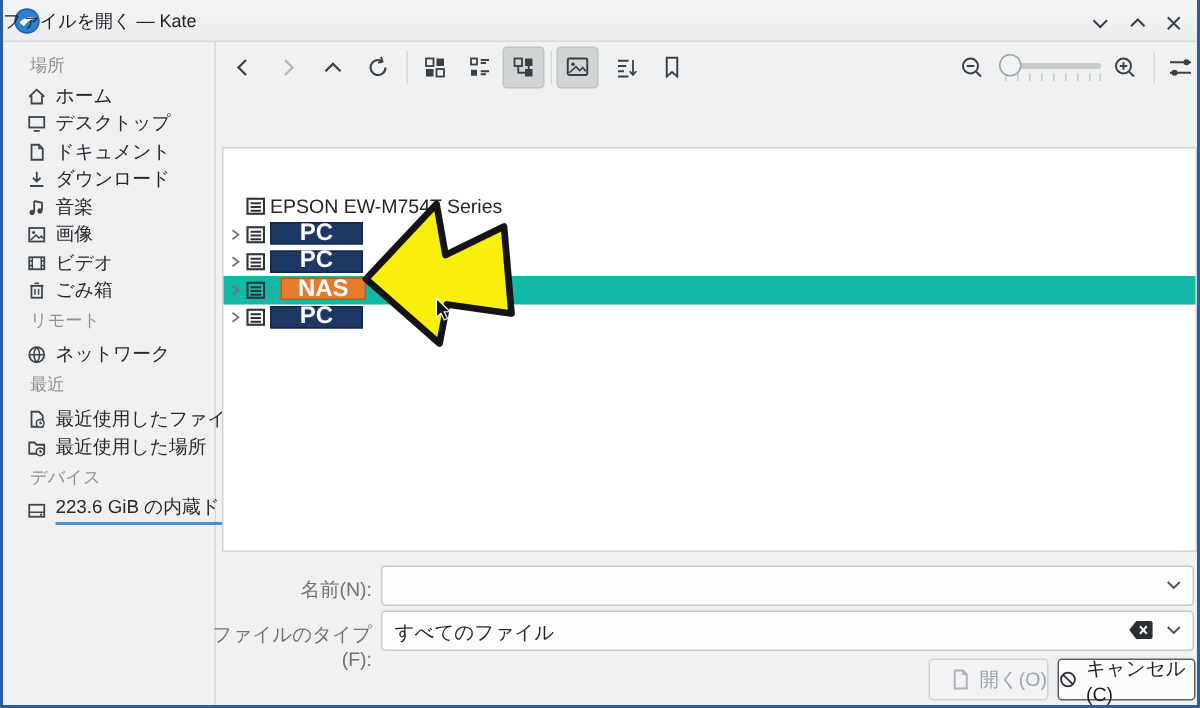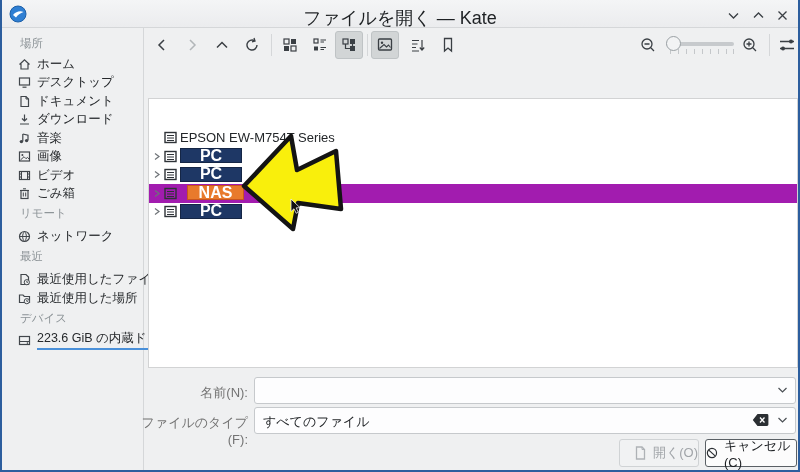--- a/index.html
+++ b/index.html
@@ -9,22 +9,22 @@
   #window {
     position:relative; width:800px; height:472px; overflow:hidden;
     background:#eff0f1;
     border-left:2px solid #2c5e9e; border-right:2px solid #2c5e9e; border-bottom:2px solid #2c5e9e;
   }
 
   
   .titlebar { position:absolute; left:0; top:0; right:0; height:28px;
     background:linear-gradient(#f4f5f6,#ebecee); border-bottom:1px solid #d5d7d9; }
   .titlebar .app-icon { position:absolute; left:7px; top:5px; width:18px; height:18px; }
-  .titlebar .title { position:absolute; left:0; right:0; top:6px; text-align:center;
-    font-size:18px; color:#1d2023; }
+  .titlebar .title { position:absolute; left:0; right:0; top:6px; text-align:left;
+    font-size:12px; color:#1d2023; }
   .win-btn { position:absolute; top:6px; width:18px; height:18px; display:flex;
     align-items:center; justify-content:center; }
   .win-btn.min { right:56px; } .win-btn.max { right:31px; } .win-btn.close { right:7px; }
 
   
   .sidebar { position:absolute; left:0; top:28px; width:142px; bottom:0;
     background:#eff0f1; border-right:1px solid #d5d7d9; }
   .side-header { position:absolute; left:18px; font-size:11.5px; color:#8b9296; }
   .side-item { position:absolute; left:16px; height:18px; display:flex; align-items:center;
     gap:6px; font-size:12.5px; color:#26292c; white-space:nowrap; }
@@ -373,21 +373,21 @@
         </span>
         <span class="row-icon">
           <svg width="13" height="13" viewBox="0 0 13 13">
               <rect x="1" y="1.5" width="11" height="10" fill="none" stroke="#2f3338" stroke-width="1.4"></rect>
               <path d="M3 4.5 H10 M3 7 H10 M3 9.5 H10" stroke="#2f3338" stroke-width="1.2"></path>
             </svg>
         </span>
         <span class="redaction navy" style="background-color: rgb(30, 55, 101);">PC</span>
       </div>
 
-      <div class="file-row" style="top: 56.5px; background-color: #a21caf;">
+      <div class="file-row" style="top: 56.5px; background-color: #14b8a6;">
         <span class="expander">
           <svg width="8" height="9" viewBox="0 0 8 9">
               <polyline points="2,1.5 6,4.5 2,7.5" fill="none" stroke="#6e7377" stroke-width="1.2"></polyline>
             </svg>
         </span>
         <span class="row-icon">
           <svg width="13" height="13" viewBox="0 0 13 13">
               <rect x="1" y="1.5" width="11" height="10" fill="none" stroke="#2f3338" stroke-width="1.4"></rect>
               <path d="M3 4.5 H10 M3 7 H10 M3 9.5 H10" stroke="#2f3338" stroke-width="1.2"></path>
             </svg>

